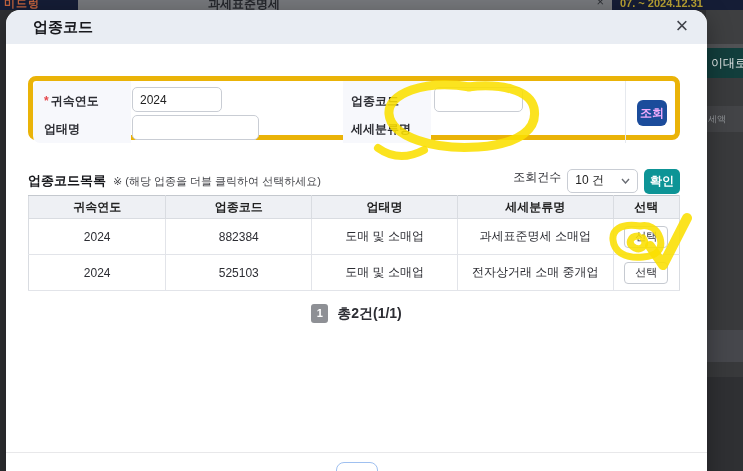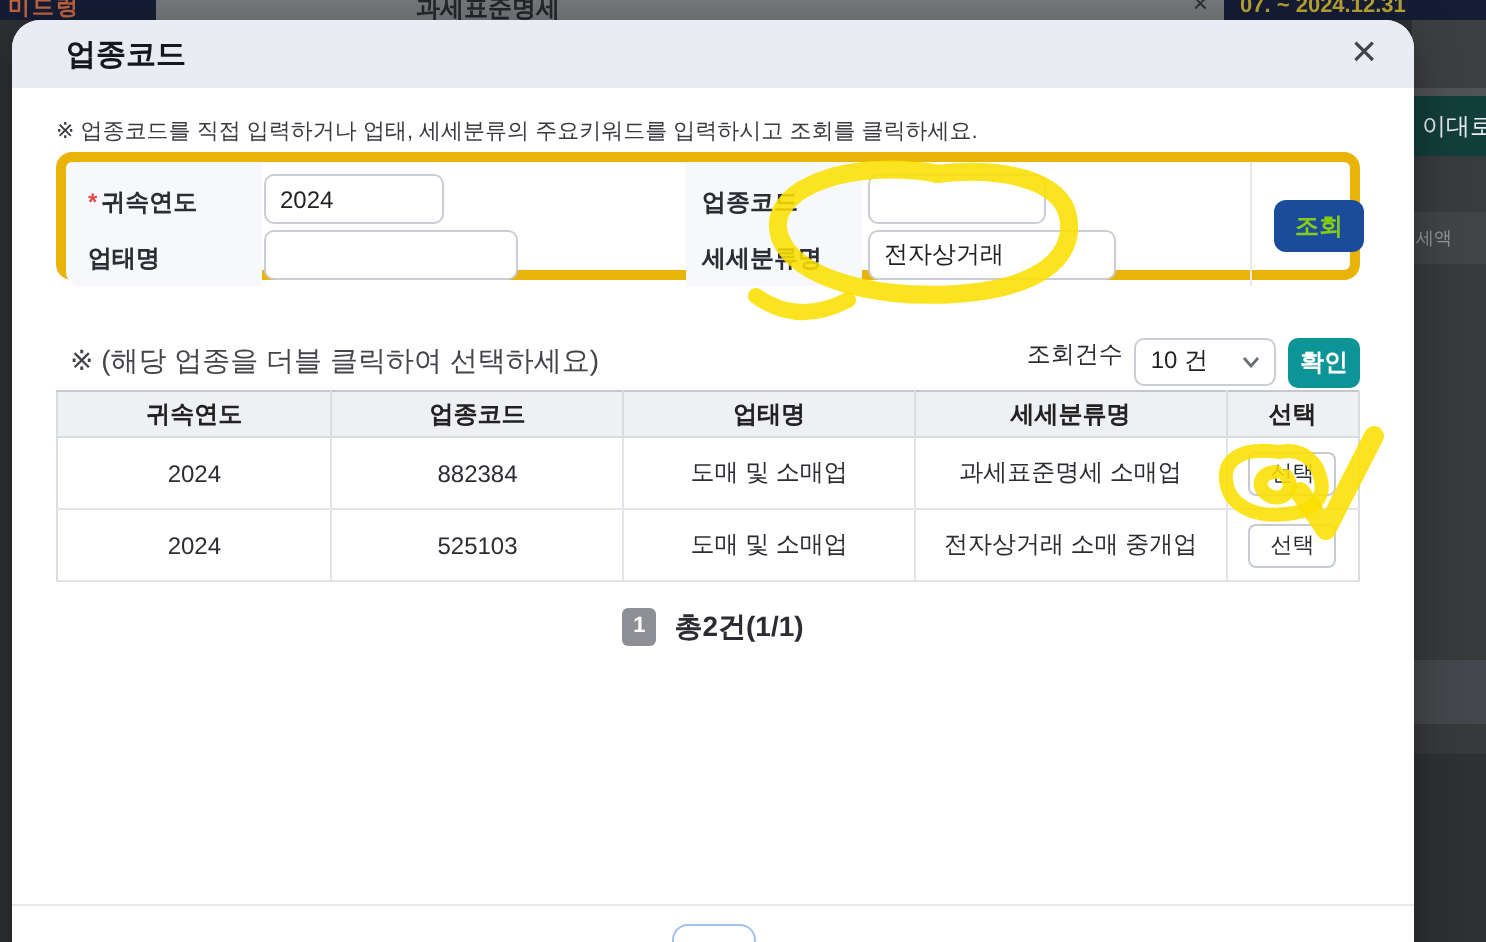--- a/index.html
+++ b/index.html
@@ -39,27 +39,27 @@
   .formbox { position:absolute; left:22px; top:66px; width:652px; height:64px;
              border:5px solid #eab308; border-radius:8px; background:#fff; }
   .lab-bg { position:absolute; top:0; height:62px; background:#f7f8fc; }
   .lab-bg.a { left:0; width:98px; border-radius:7px 0 0 7px; }
   .lab-bg.b { left:310px; width:88px; }
   .form-divider { position:absolute; left:592px; top:0; width:1px; height:62px; background:#e6e9ee; }
   .flabel { position:absolute; font-size:12px; font-weight:bold; color:#2c2d33; }
   .req { color:#e5484d; margin-right:2px; }
   .finput { position:absolute; height:25px; border:1px solid #c9cdd4; border-radius:5px; padding:0 7px;
             font-size:12px; color:#222; background:#fff; font-family:inherit; }
-  .btn-search { position:absolute; left:604px; top:19px; width:45px; height:26px; background:#1b4c9b; color:#84cc16;
+  .btn-search { position:absolute; left:604px; top:19px; width:30px; height:26px; background:#1b4c9b; color:#f0abfc;
                 border:none; border-radius:6px; font-size:12px; font-weight:bold; cursor:pointer; font-family:inherit; }
 
   
   .list-head { position:absolute; left:22px; top:158px; width:652px; height:26px; display:flex; align-items:center; }
   .list-title { font-size:13px; font-weight:bold; color:#17181c; }
-  .list-note { font-size:14px; color:#44454a; margin-left:7px; }
+  .list-note { font-size:11px; color:#44454a; margin-left:7px; }
   .list-controls { margin-left:auto; display:flex; gap:6px; }
   .count-label { font-size:12px; color:#2c2d33; }
   .count-select { display:flex; align-items:center; gap:17px; border:1px solid #c9cdd4; border-radius:5px;
                   height:24px; padding:0 7px; font-size:12px; color:#222; background:#fff; cursor:pointer; }
   .btn-confirm { width:36px; height:25px; background:#0d9496; color:#fff; border:none; border-radius:5px;
                  font-size:12px; font-weight:bold; cursor:pointer; font-family:inherit; }
 
   
   .codes-table { position:absolute; left:22px; top:185px; width:652px; border-collapse:collapse; }
   .codes-table th { background:#eef0f4; border:1px solid #d9dce1; border-top:1px solid #c4c8ce;
@@ -109,43 +109,42 @@
     <div class="band b7"></div>
     <div class="band b8"></div>
   </div>
 
   <div class="modal">
     <div class="modal-header">
       <span class="modal-title">업종코드</span>
       <button class="modal-close">×</button>
     </div>
 
-    <div class="instruction">※ 업종코드를 직접 입력하거나 업태, 세세분류의 주요키워드를 입력하시고 조회를 클릭하세요.</div>
 
     <div class="formbox">
       <div class="lab-bg a"></div>
       <div class="lab-bg b"></div>
       <div class="form-divider"></div>
 
       <span class="flabel" style="left:11px; top:12px;"><span class="req">*</span><span>귀속연도</span></span>
       <input class="finput" style="left: 99px; top: 6px; width: 90px;" value="2024">
 
       <span class="flabel" style="left:318px; top:12px;">업종코드</span>
       <input class="finput" style="left: 401px; top: 6px; width: 89px;" value="">
 
       <span class="flabel" style="left:11px; top:40px;">업태명</span>
       <input class="finput" style="left: 99px; top: 34px; width: 127px;" value="">
 
       <span class="flabel" style="left:318px; top:40px;">세세분류명</span>
-      <input class="finput" style="left: 401px; top: 34px; width: 124px;" value="전자상거래">
 
       <button class="btn-search">조회</button>
     </div>
 
     <div class="list-head">
+      <span class="list-title">업종코드목록</span>
       <span class="list-note">※ (해당 업종을 더블 클릭하여 선택하세요)</span>
       <div class="list-controls">
         <span class="count-label">조회건수</span>
         <div class="count-select">
           <span>10 건</span>
           <svg width="9" height="6" viewBox="0 0 9 6">
             <polyline points="1,1 4.5,5 8,1" fill="none" stroke="#6a6d74" stroke-width="1.4"></polyline>
           </svg>
         </div>
         <button class="btn-confirm">확인</button>

